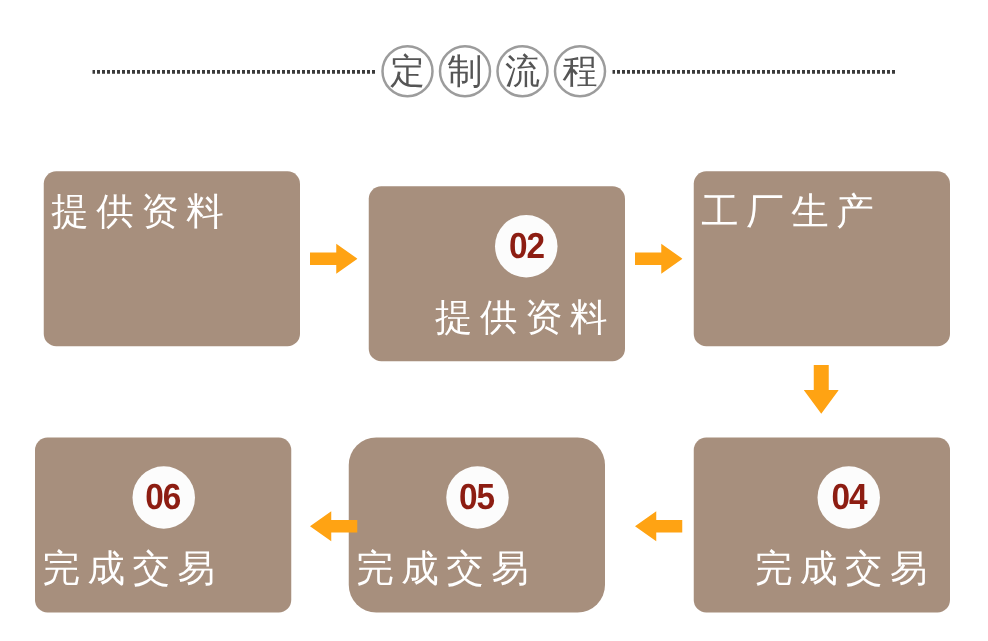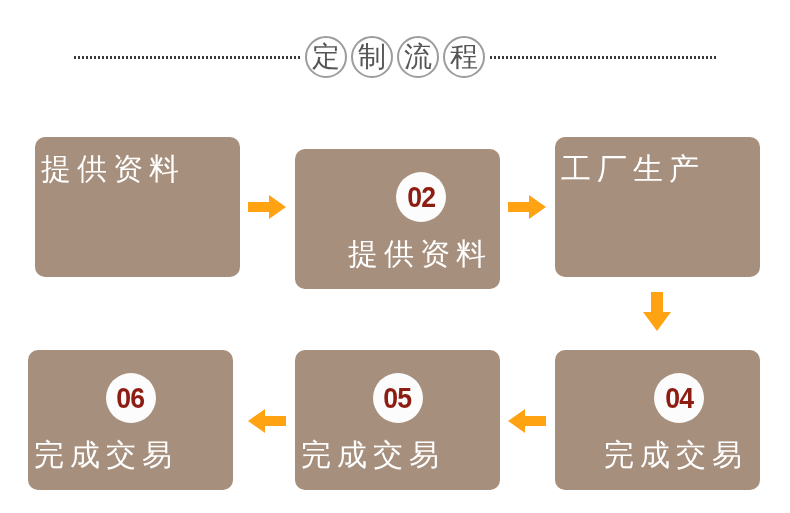--- a/index.html
+++ b/index.html
@@ -97,21 +97,21 @@
     font-size: 30px;
     letter-spacing: 6px;
     padding-left: 6px;
     color: var(--box-text);
   }
 
   .c1 { left: 35px;  top: 137px; }
   .c2 { left: 295px; top: 149px; padding-left: 47px; }
   .c3 { left: 555px; top: 137px; }
   .c4 { left: 555px; top: 350px; padding-left: 43px; }
-  .c5 { left: 295px; top: 350px; }
+  .c5 { left: 279px; top: 350px; border-radius: 22px; }
   .c6 { left: 28px;  top: 350px; }
 
   
   .arrow { position: absolute; }
   .arrow polygon { fill: var(--arrow); }
   .ar1 { left: 248px; top: 194px; }
   .ar2 { left: 508px; top: 194px; }
   .ad  { left: 643px; top: 292px; }
   .al1 { left: 508px; top: 408px; }
   .al2 { left: 248px; top: 408px; }

